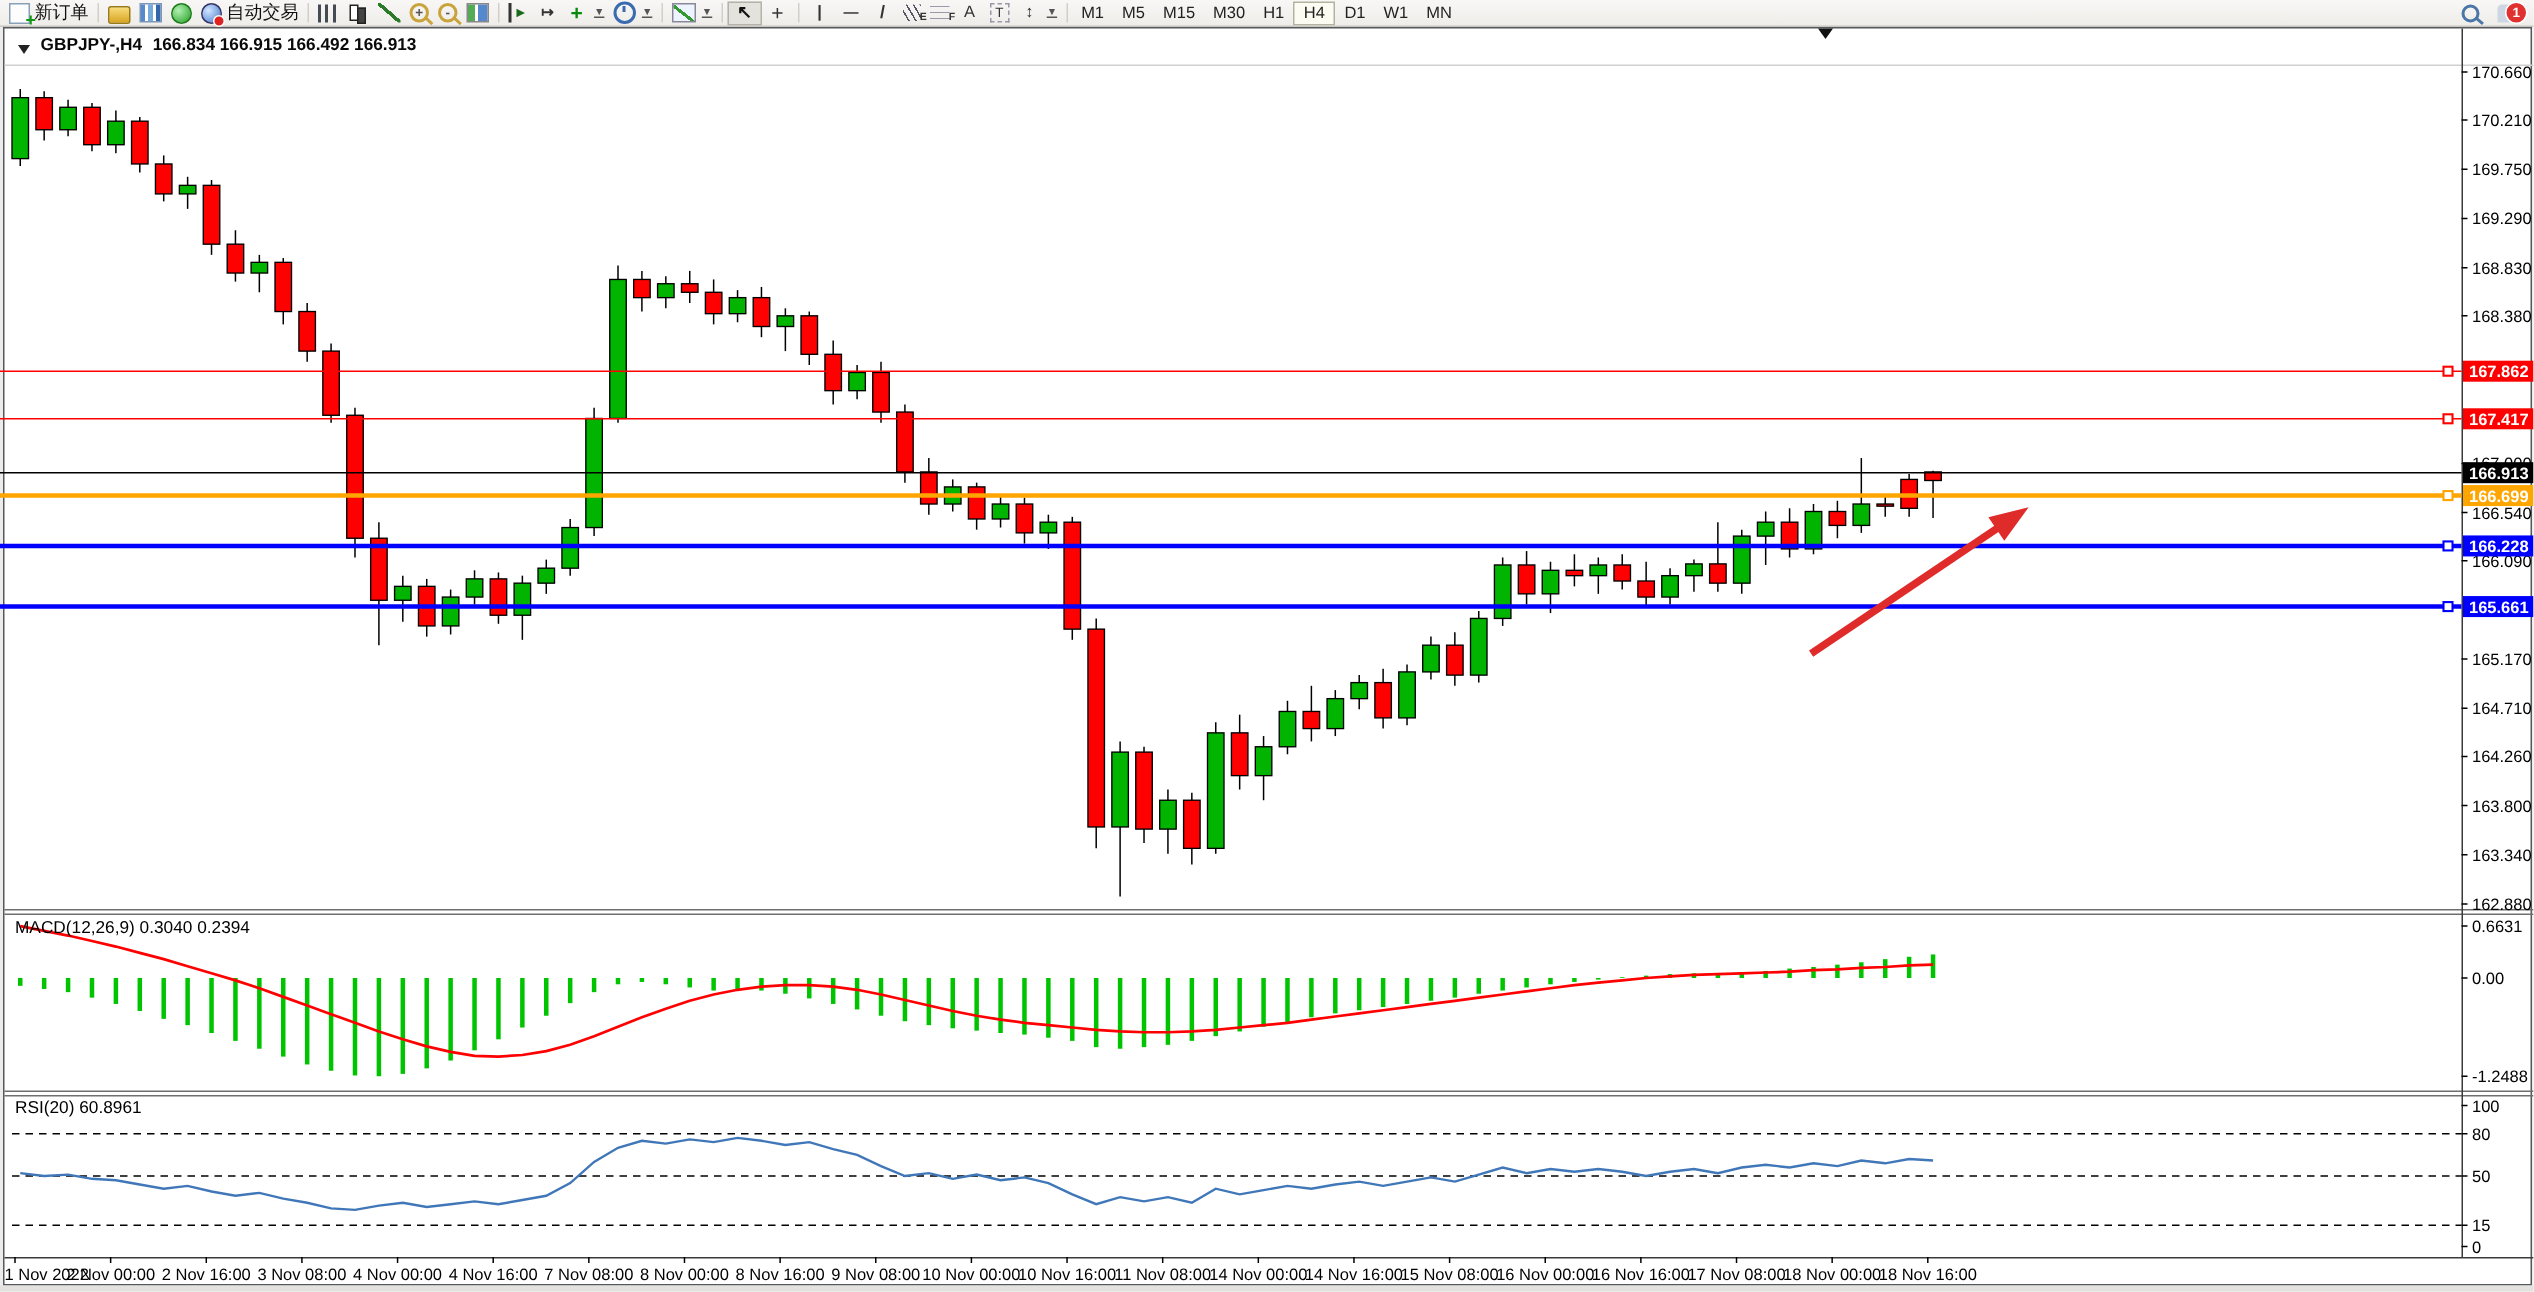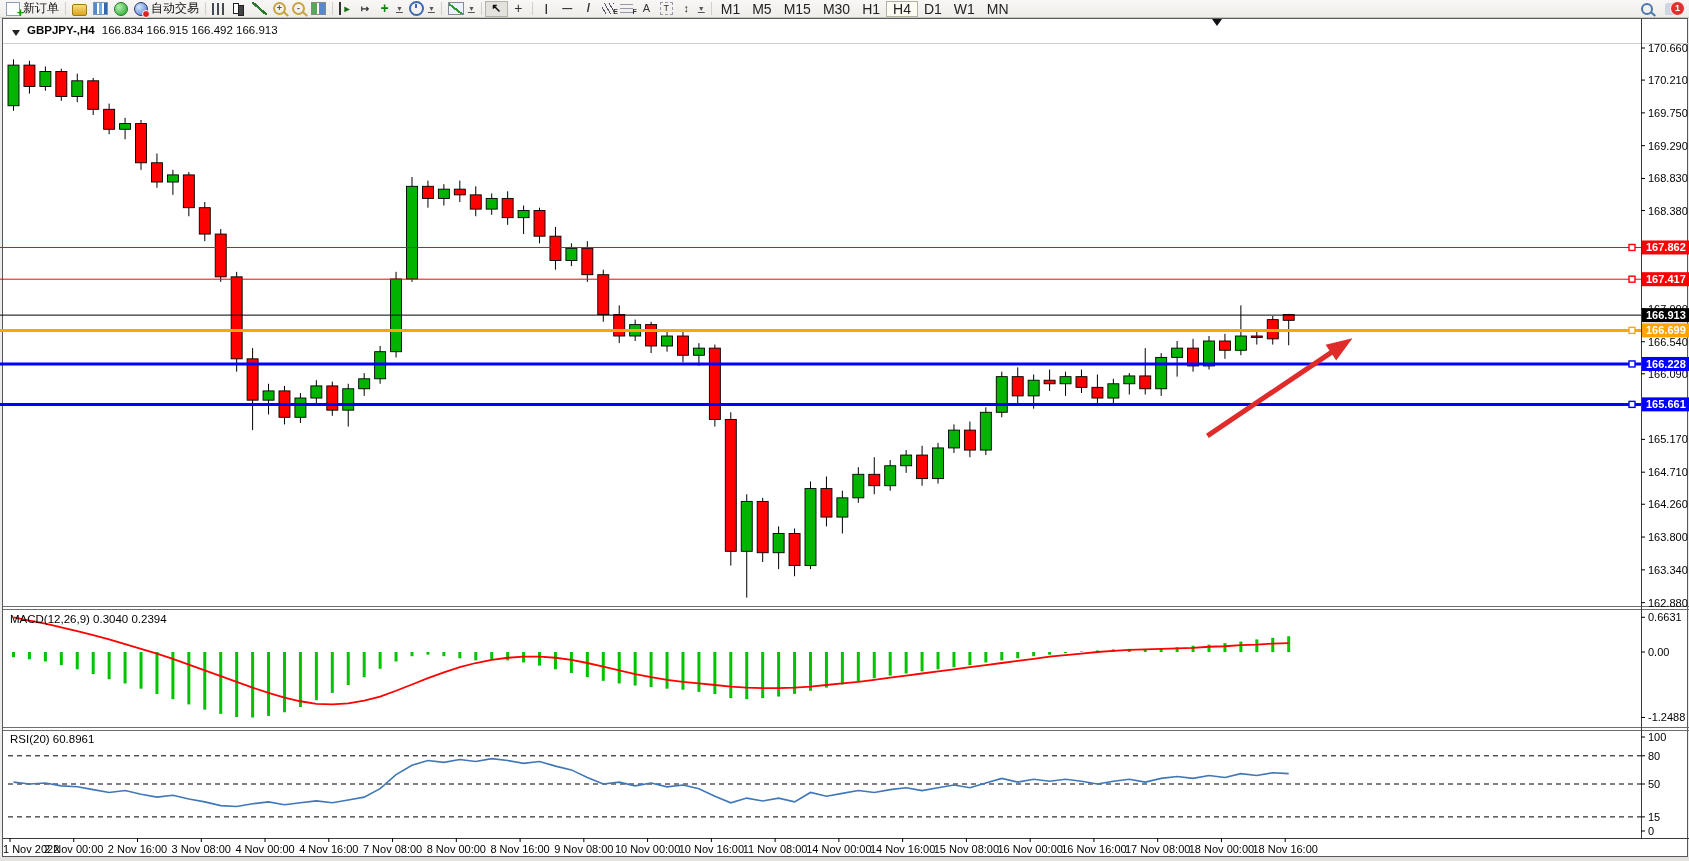--- a/index.html
+++ b/index.html
@@ -43,21 +43,21 @@
   .ic-hline::after{content:"\2014";font-size:10px}
   .ic-trend::after{content:"/";font-size:12px}
   .ic-channel{width:12px;height:11px;background:repeating-linear-gradient(60deg,transparent 0 3px,#556 3px 4px)}
   .ic-channel::after{content:"E";position:absolute;font-size:7px;right:-4px;bottom:-4px}
   .ic-fibo{width:13px;height:10px;margin-top:1px;background:repeating-linear-gradient(#99a 0 1px,transparent 1px 4px)}
   .ic-fibo::after{content:"F";position:absolute;font-size:7px;right:-4px;bottom:-4px}
   .ic-text::after{content:"A";font-size:11px;font-weight:400}
   .ic-label{width:11px;height:11px;border:1px dashed #99a;font:400 9px/11px "Liberation Sans",sans-serif}
   .ic-label::after{content:"T"}
   .ic-shapes::after{content:"\2195";font-size:11px}
-  .tf{padding:0 6px;height:16px;line-height:16px;font-size:14px;color:#222}
+  .tf{padding:0 6px;height:16px;line-height:16px;font-size:11px;color:#222}
   .tf.active{background:#fcfcf2;border:1px solid #b3b3a3;box-sizing:border-box;line-height:14px}
   #right-cluster{margin-left:auto;display:flex;align-items:center;gap:6px;padding-right:4px}
   .ic-search{width:8px;height:8px;border:2px solid #4a76a8;border-radius:50%}
   .ic-search::after{content:"";position:absolute;width:6px;height:2px;background:#4a76a8;right:-5px;bottom:-2px;transform:rotate(40deg)}
   .badge{position:relative;width:14px;height:12px;background:#cdd6e2;border-radius:3px 3px 3px 0}
   .badge u{position:absolute;right:-6px;top:-2px;width:13px;height:13px;background:#e03030;border:1px solid #fff;
            border-radius:50%;color:#fff;font:700 9px/13px "Liberation Sans",sans-serif;text-decoration:none;text-align:center}
   
   #chart-window{position:absolute;left:2px;top:18px;width:1686px;height:839px;background:#fff;
                 border:1px solid #55585c;box-sizing:border-box}
@@ -185,21 +185,21 @@
         </i>
     </span>
   </span>
 </div>
 
 <div id="chart-window"></div>
 
 <div id="symbol-title">
   <span class="tri"></span>
   <span>GBPJPY-,H4</span>
-  <span style="font-weight:400">166.834 166.915 166.492 166.913</span>
+  <span style="font-weight:700">166.834 166.915 166.492 166.913</span>
 </div>
 
 <div id="macd-label">MACD(12,26,9) 0.3040 0.2394</div>
 <div id="rsi-label">RSI(20) 60.8961</div>
 <div id="shift-marker"></div>
 <div id="bottom-strip"></div>
 
 <svg id="chart-svg" xmlns="http://www.w3.org/2000/svg">
     <line x1="3" y1="606.5" x2="1689" y2="606.5" stroke="#6e6e6e" stroke-width="1"></line>
     <line x1="3" y1="609.5" x2="1689" y2="609.5" stroke="#6e6e6e" stroke-width="1"></line>

